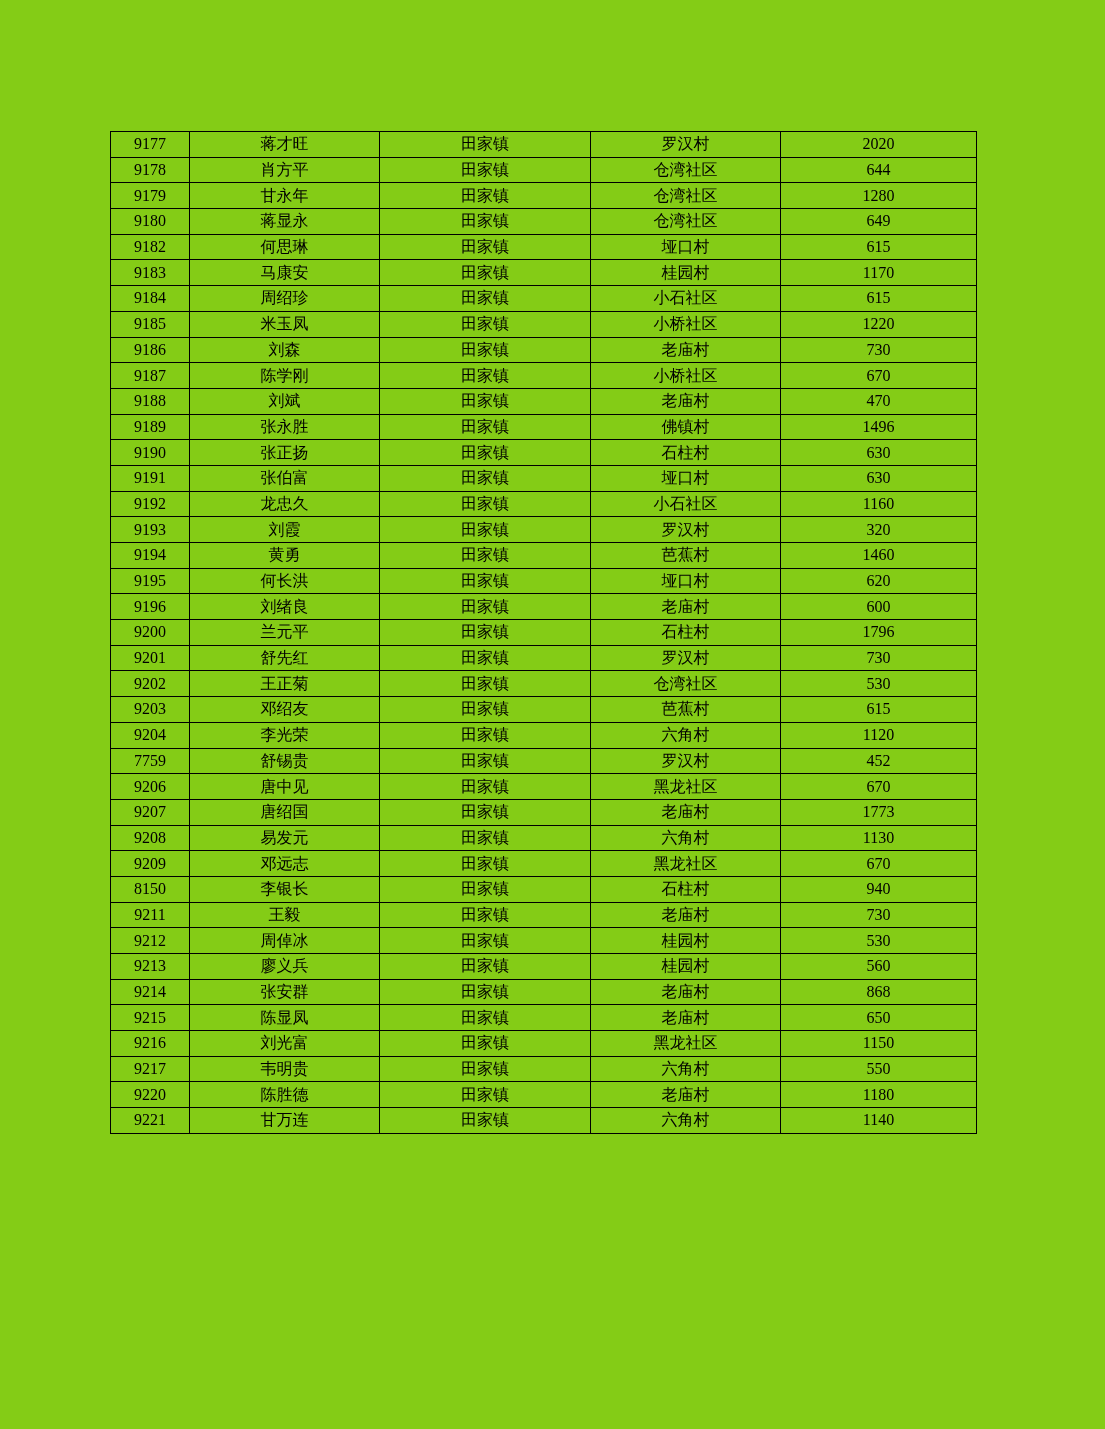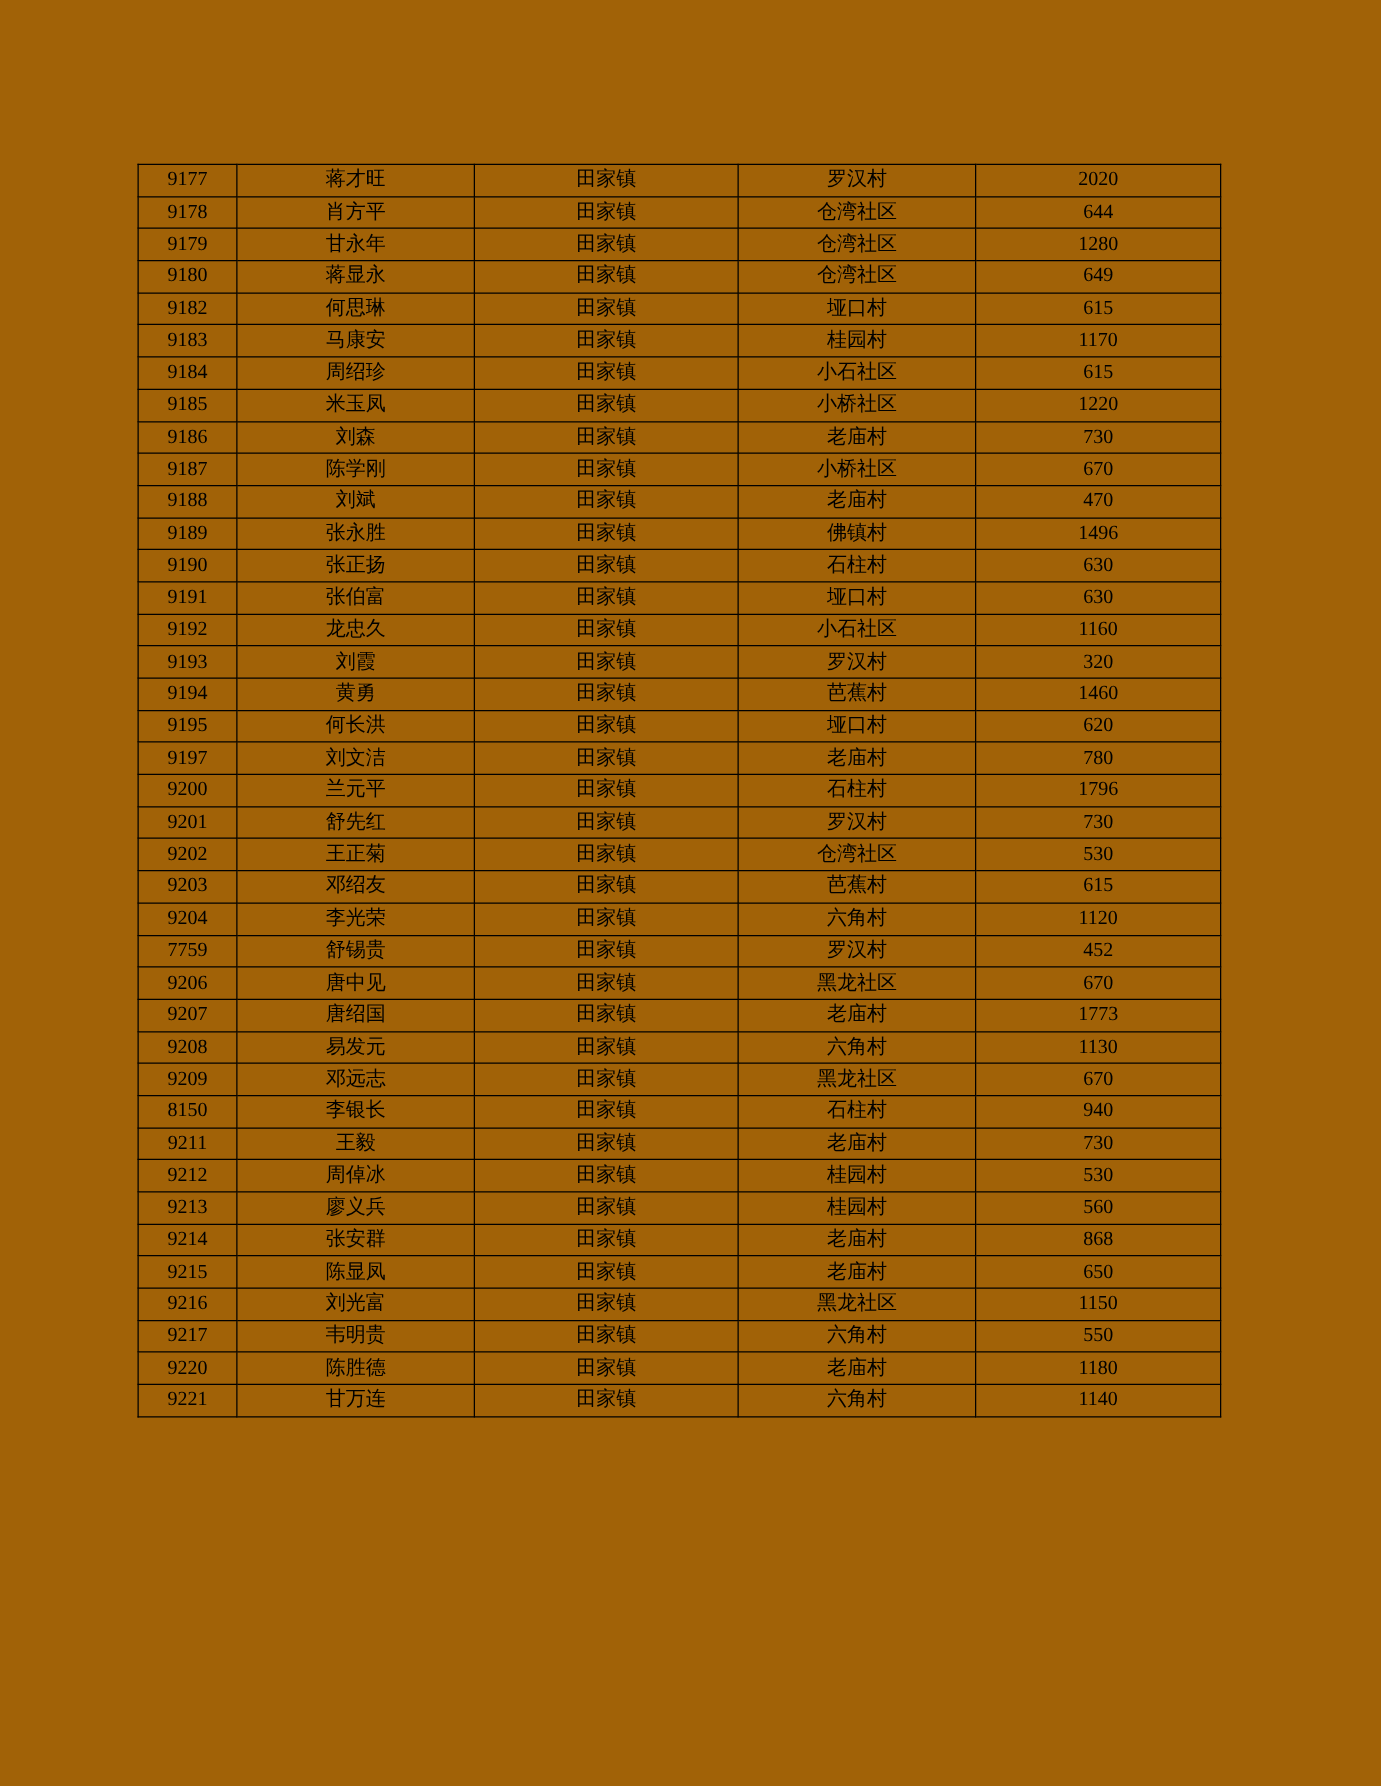--- a/index.html
+++ b/index.html
@@ -4,21 +4,21 @@
 <style>
   html, body {
     margin: 0;
     padding: 0;
     background: #ffffff;
   }
   .page {
     position: relative;
     width: 1105px;
     height: 1429px;
-    background: #a16207;
+    background: #84cc16;
     font-family: "Liberation Serif", "DejaVu Serif", serif;
     color: #000000;
     overflow: hidden;
   }
   table.roster {
     position: absolute;
     left: 110px;
     top: 131px;
     width: 866px;
     border-collapse: collapse;
@@ -174,25 +174,25 @@
           <td>1460</td>
         </tr>
         <tr>
           <td>9195</td>
           <td>何长洪</td>
           <td>田家镇</td>
           <td>垭口村</td>
           <td>620</td>
         </tr>
         <tr>
-          <td>9197</td>
-          <td>刘文洁</td>
-          <td>田家镇</td>
-          <td>老庙村</td>
-          <td>780</td>
+          <td>9196</td>
+          <td>刘绪良</td>
+          <td>田家镇</td>
+          <td>老庙村</td>
+          <td>600</td>
         </tr>
         <tr>
           <td>9200</td>
           <td>兰元平</td>
           <td>田家镇</td>
           <td>石柱村</td>
           <td>1796</td>
         </tr>
         <tr>
           <td>9201</td>

